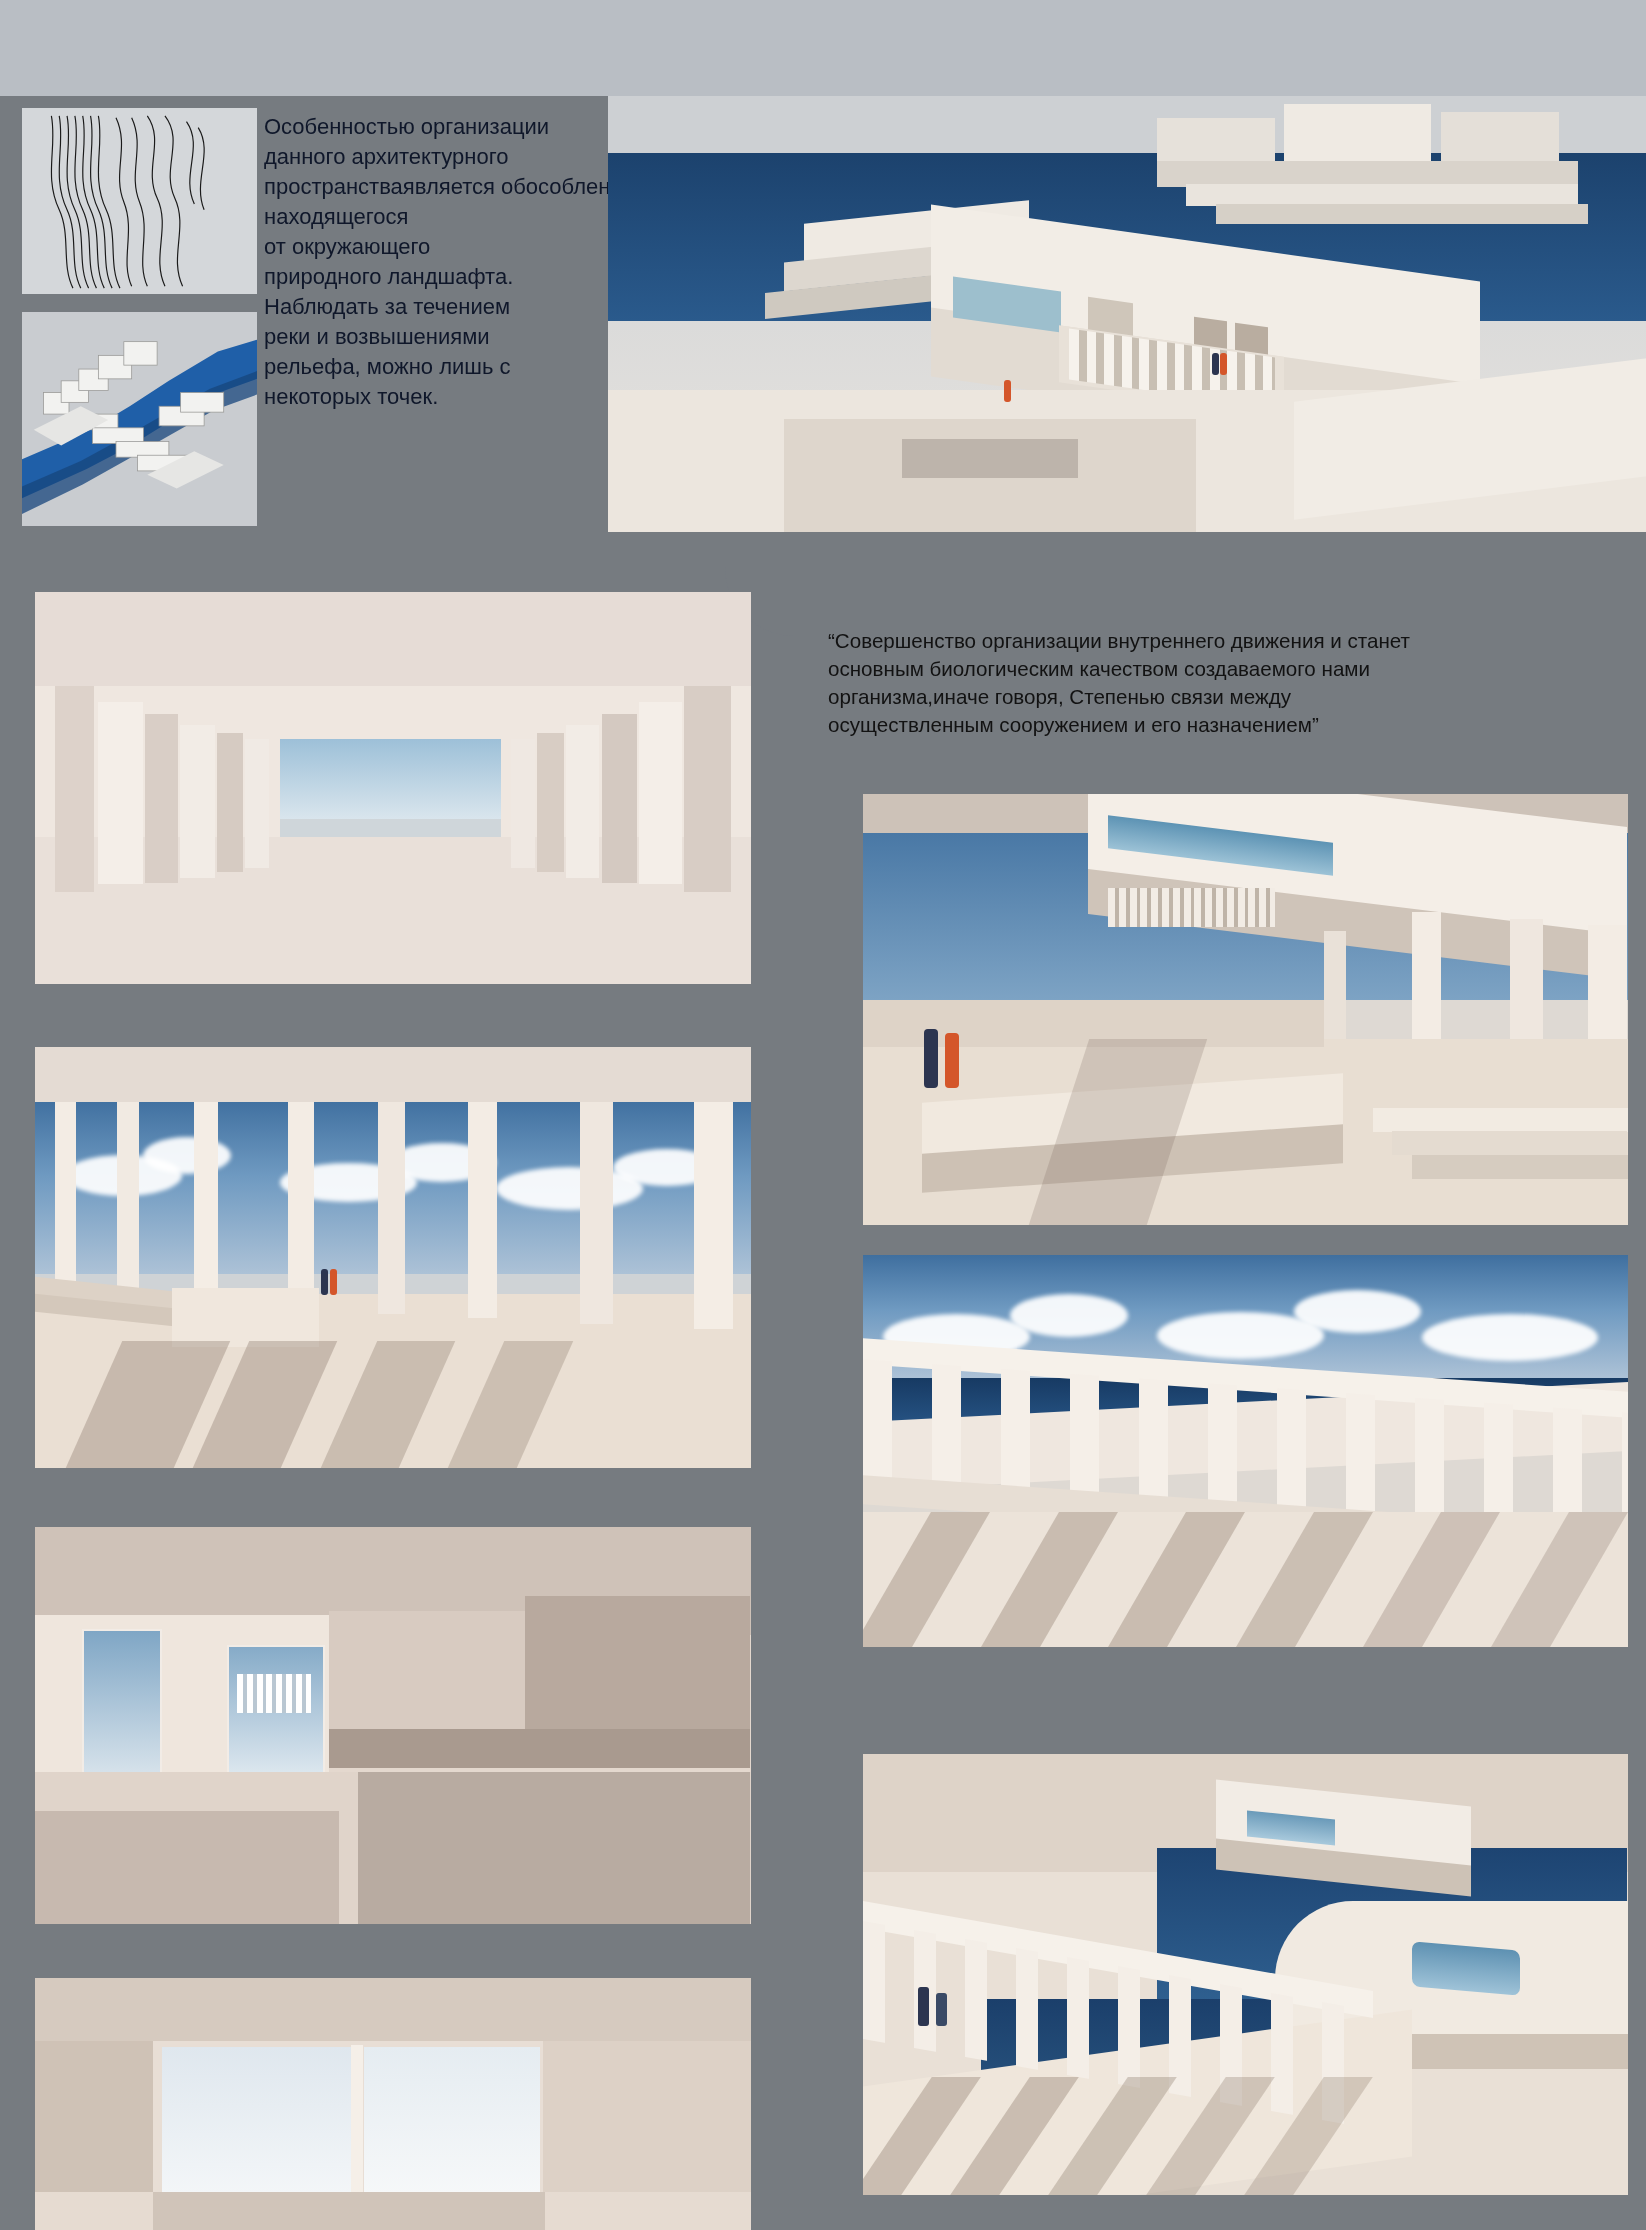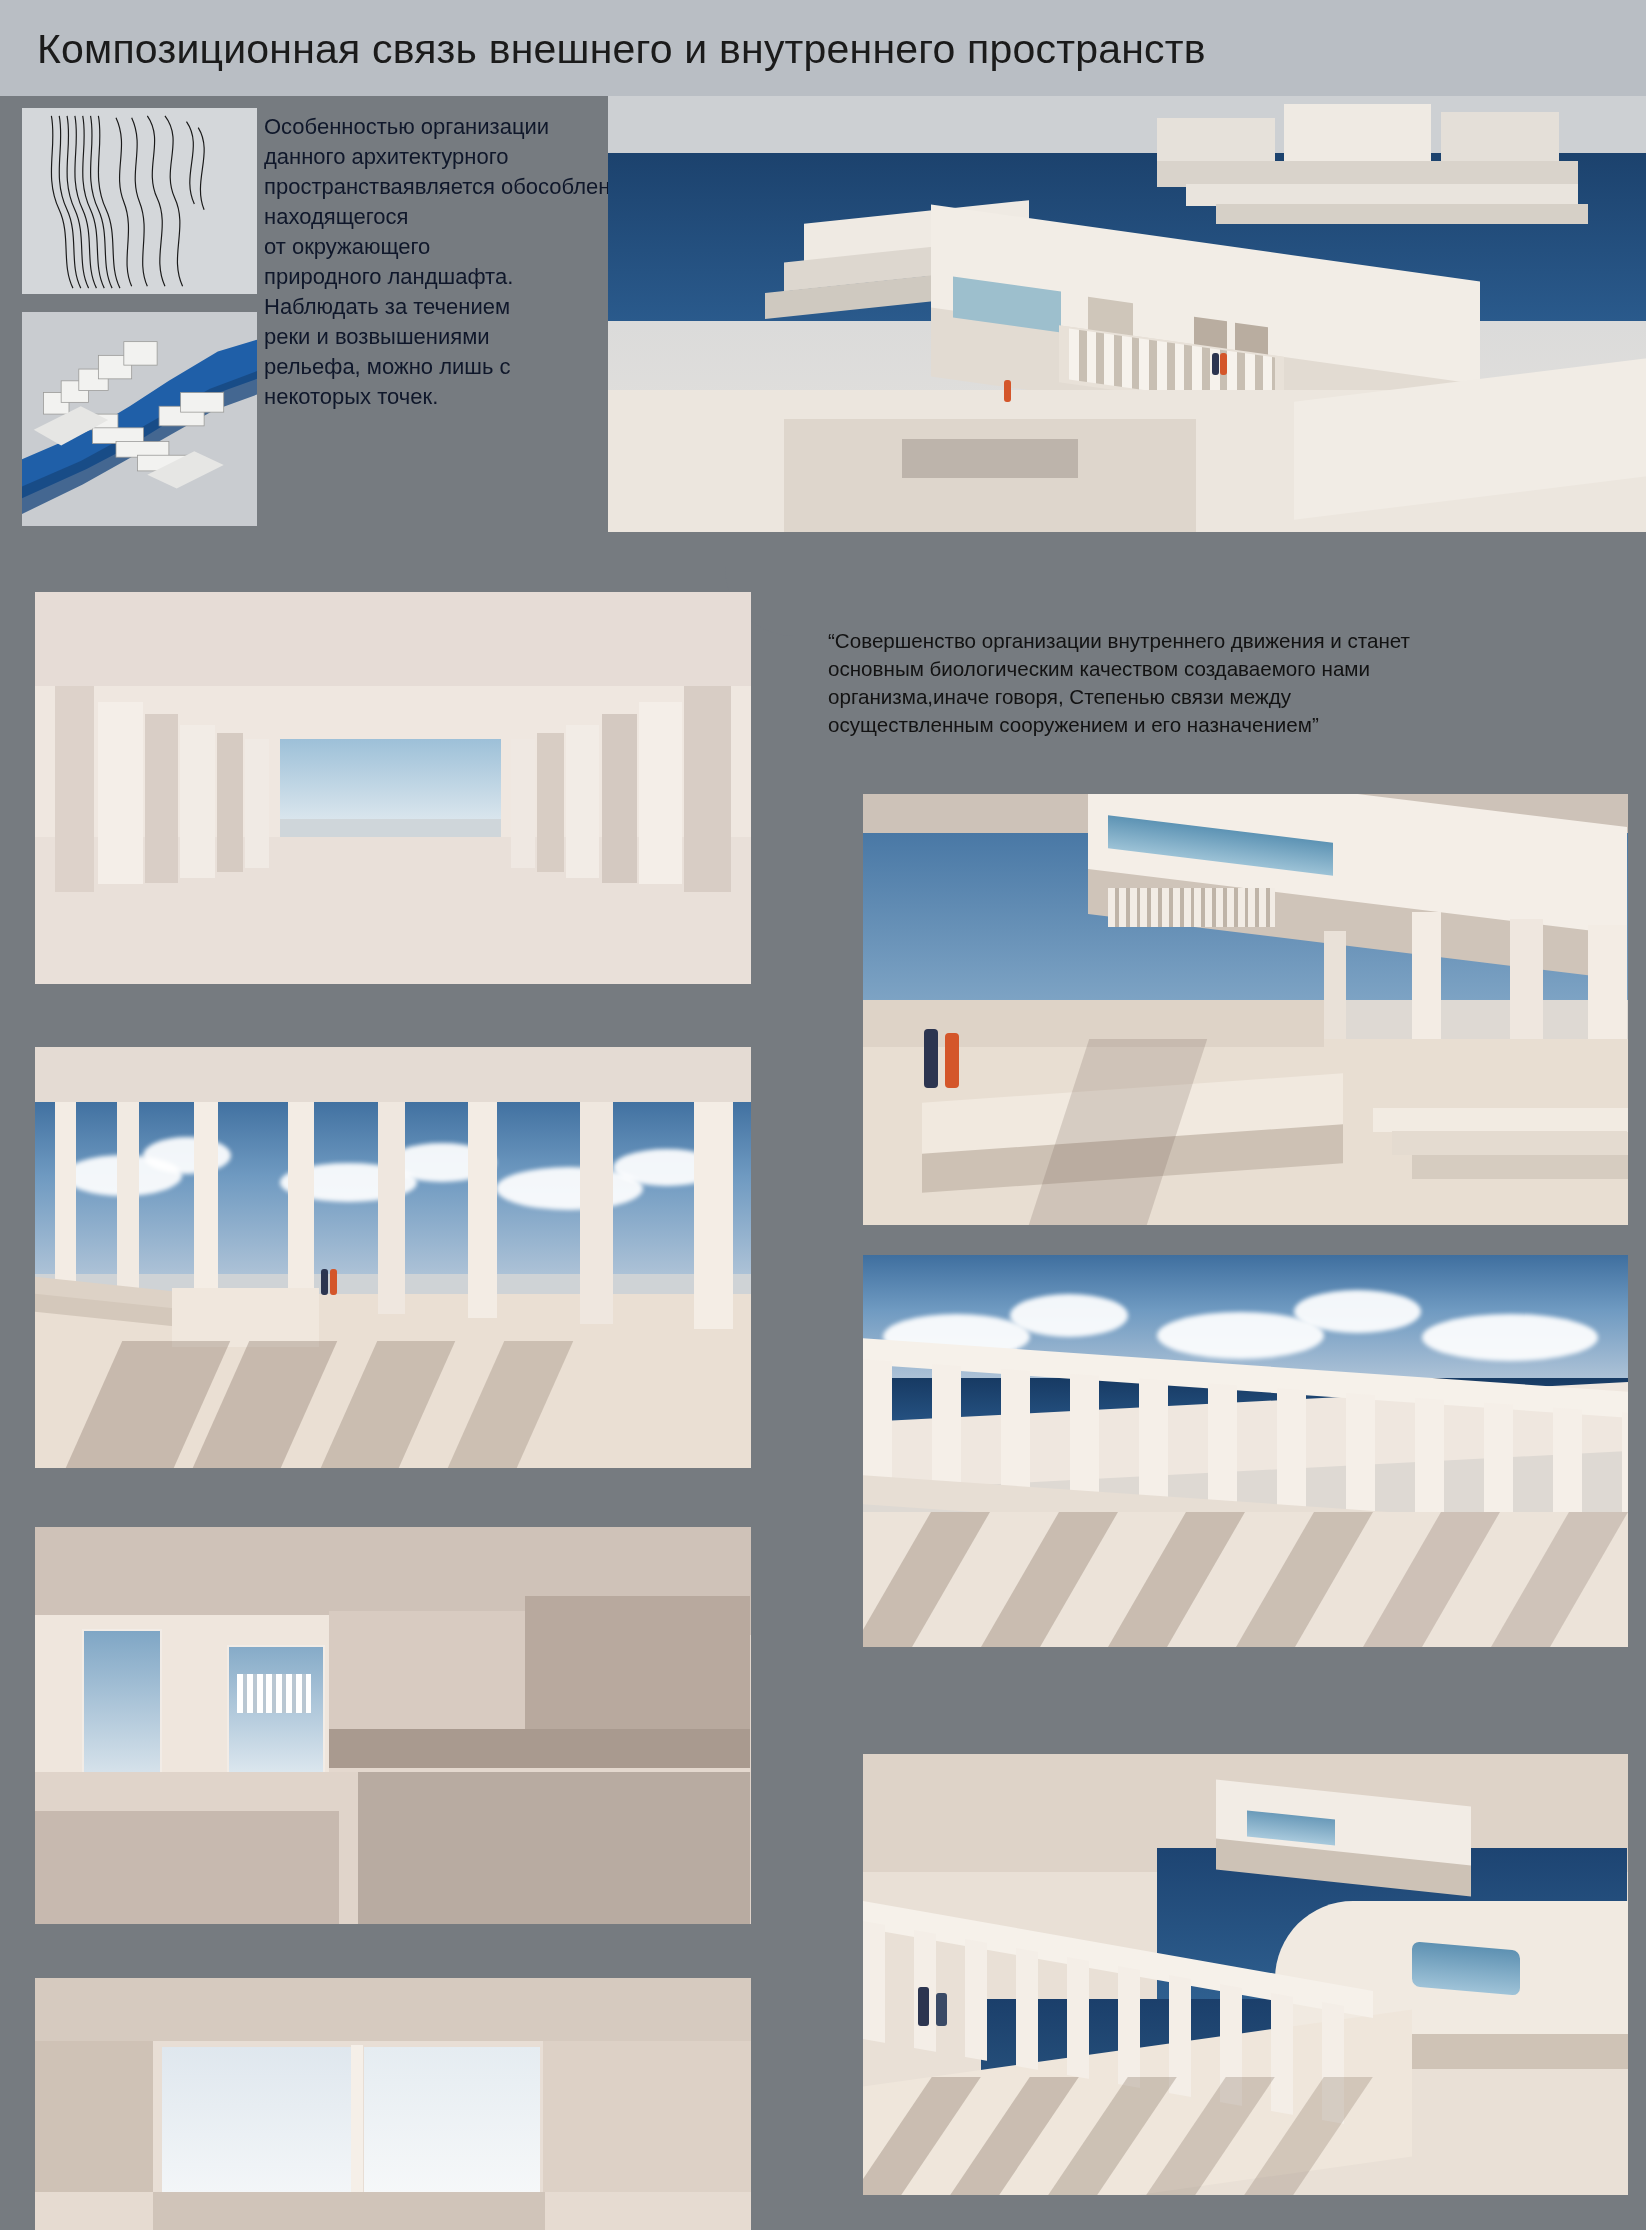--- a/index.html
+++ b/index.html
@@ -190,21 +190,20 @@
   }
   .person-a { background:#2c3550; }
   .person-b { background:#d4562a; }
 </style>
 </head>
 <body>
 
 <div class="board">
 
   <div class="header-bar"></div>
-  <div class="board-title">Композиционная связь внешнего и внутреннего пространств</div>
 
   <div class="panel-upper"></div>
   <div class="panel-upper-notch"></div>
   <div class="panel-right-bg"></div>
   <div class="panel-upper-step"></div>
 
   <div class="sketch-lines">
     <svg width="235" height="186" viewBox="0 0 240 190">
       <g fill="none" stroke="#1a1a1a" stroke-width="1.2">
         <path d="M30 8 C 36 40, 22 70, 38 104 C 50 130, 40 160, 52 184"></path>

